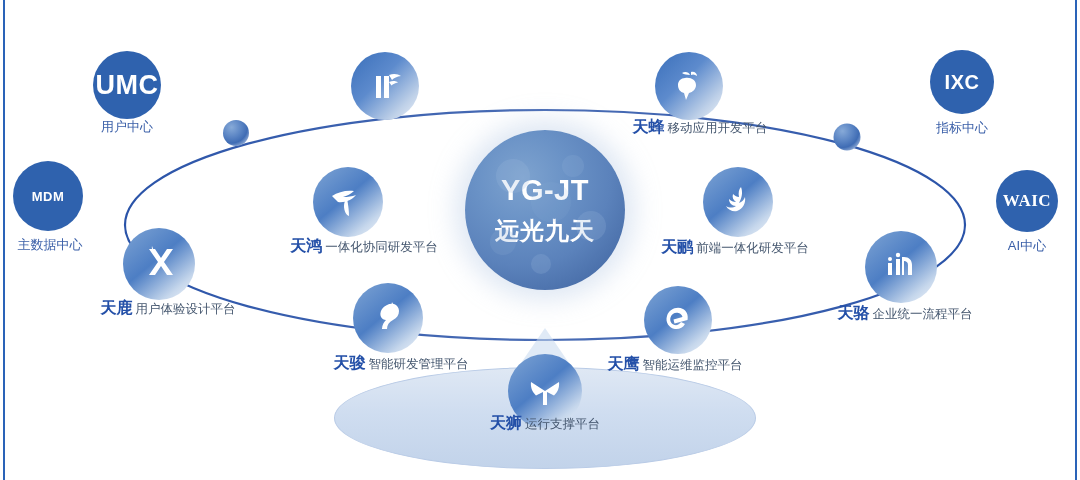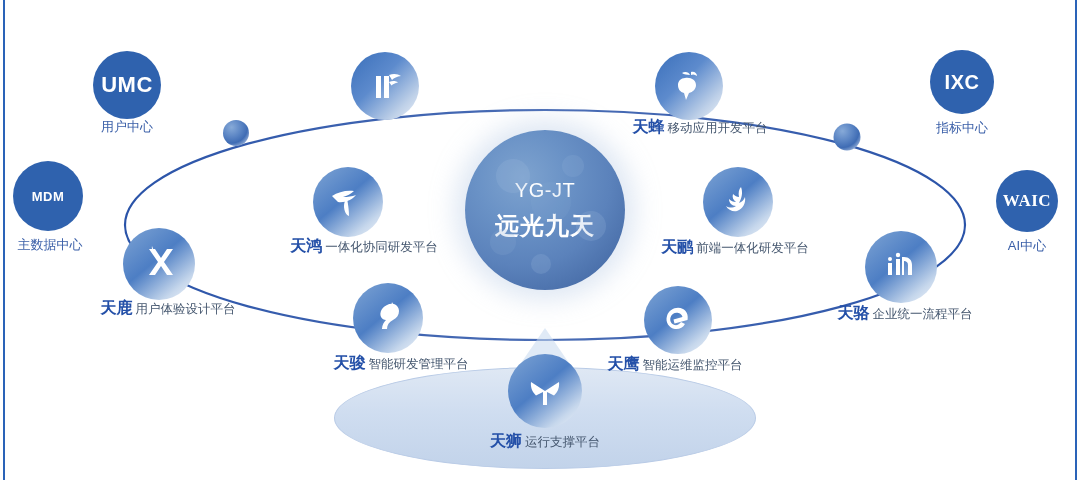--- a/index.html
+++ b/index.html
@@ -36,21 +36,21 @@
   .cap .desc{color:#44566e;font-size:12.5px;margin-left:3px;}
   .cap.small{color:#3a5fa8;font-size:13px;}
   .cap.small .name{font-weight:400;font-size:13px;color:#3a5fa8;}
 
   
   #center{position:absolute;left:545px;top:210px;width:160px;height:160px;
           transform:translate(-50%,-50%);border-radius:50%;
           background:radial-gradient(circle at 36% 30%,#7ea3cf 0%,#6a92c6 30%,#5b82bb 58%,#466ba6 85%,#3c5f98 100%);
           box-shadow:0 0 26px 10px rgba(160,186,220,.35);
           display:flex;flex-direction:column;align-items:center;justify-content:center;}
-  #center .l1{color:#fff;font-size:20px;font-weight:400;letter-spacing:.5px;}
+  #center .l1{color:#fff;font-size:29px;font-weight:700;letter-spacing:.5px;}
   #center .l2{color:#fff;font-size:24px;font-weight:700;margin-top:8px;letter-spacing:1px;}
   .moon-tex{position:absolute;inset:0;border-radius:50%;opacity:.22;}
 
   
   #base{position:absolute;left:545px;top:418px;width:420px;height:100px;
         transform:translate(-50%,-50%);border-radius:50%;
         background:linear-gradient(180deg,#dfe8f4 0%,#cfddf0 45%,#c2d3ea 100%);
         border:1px solid #b9cbe6;}
   .beam{position:absolute;left:545px;top:398px;transform:translate(-50%,-100%);
         width:0;height:0;border-left:48px solid transparent;border-right:48px solid transparent;
@@ -97,21 +97,21 @@
       <circle cx="38" cy="112" r="13" fill="#88a9d2"></circle>
       <circle cx="76" cy="134" r="10" fill="#9cb9dd"></circle>
       <circle cx="86" cy="72" r="20" fill="#8db0d7" opacity=".6"></circle>
     </svg>
     <div class="l1">YG-JT</div>
     <div class="l2">远光九天</div>
   </div>
 
   <div class="node" style="left:127px;top:85px;">
     <div class="disc flat" style="width:68px;height:68px;">
-      <span class="mono" style="font-size:22px;">UMC</span>
+      <span class="mono" style="font-size:27px;">UMC</span>
     </div>
   </div>
   <div class="cap small" style="left:127px;top:120px;">
     <span class="name">用户中心</span>
   </div>
 
   <div class="node" style="left:48px;top:196px;">
     <div class="disc flat" style="width:70px;height:70px;">
       <span class="mono" style="font-size:13px;">MDM</span>
     </div>
@@ -238,17 +238,17 @@
 
   <div class="node" style="left:545px;top:391px;">
     <div class="disc grad2" style="width:74px;height:74px;">
       <svg width="44" height="44" viewBox="0 0 44 44" fill="#fff">
         <path d="M22 22L8 13c-.6 5 1 10 5 13.5z"></path>
         <path d="M22 22l14-9c.6 5-1 10-5 13.5z"></path>
         <path d="M20 22h4v14h-4z"></path>
       </svg>
     </div>
   </div>
-  <div class="cap" style="left:545px;top:433px;">
+  <div class="cap" style="left:545px;top:416px;font-family:Liberation Mono, monospace;">
     <span class="name">天狮</span><span class="desc">运行支撑平台</span>
   </div>
 
 </div>
 
 </body></html>

